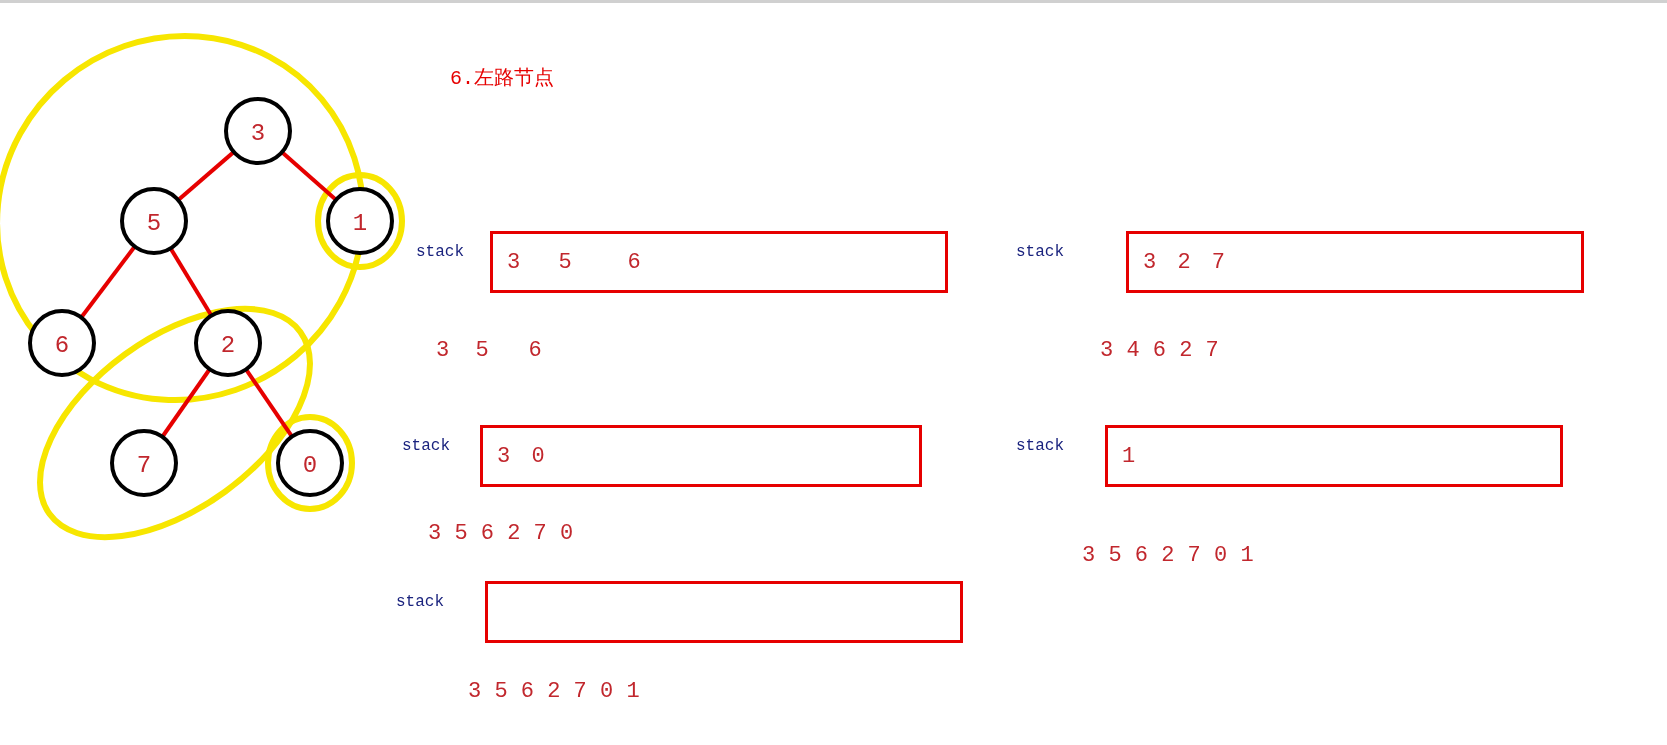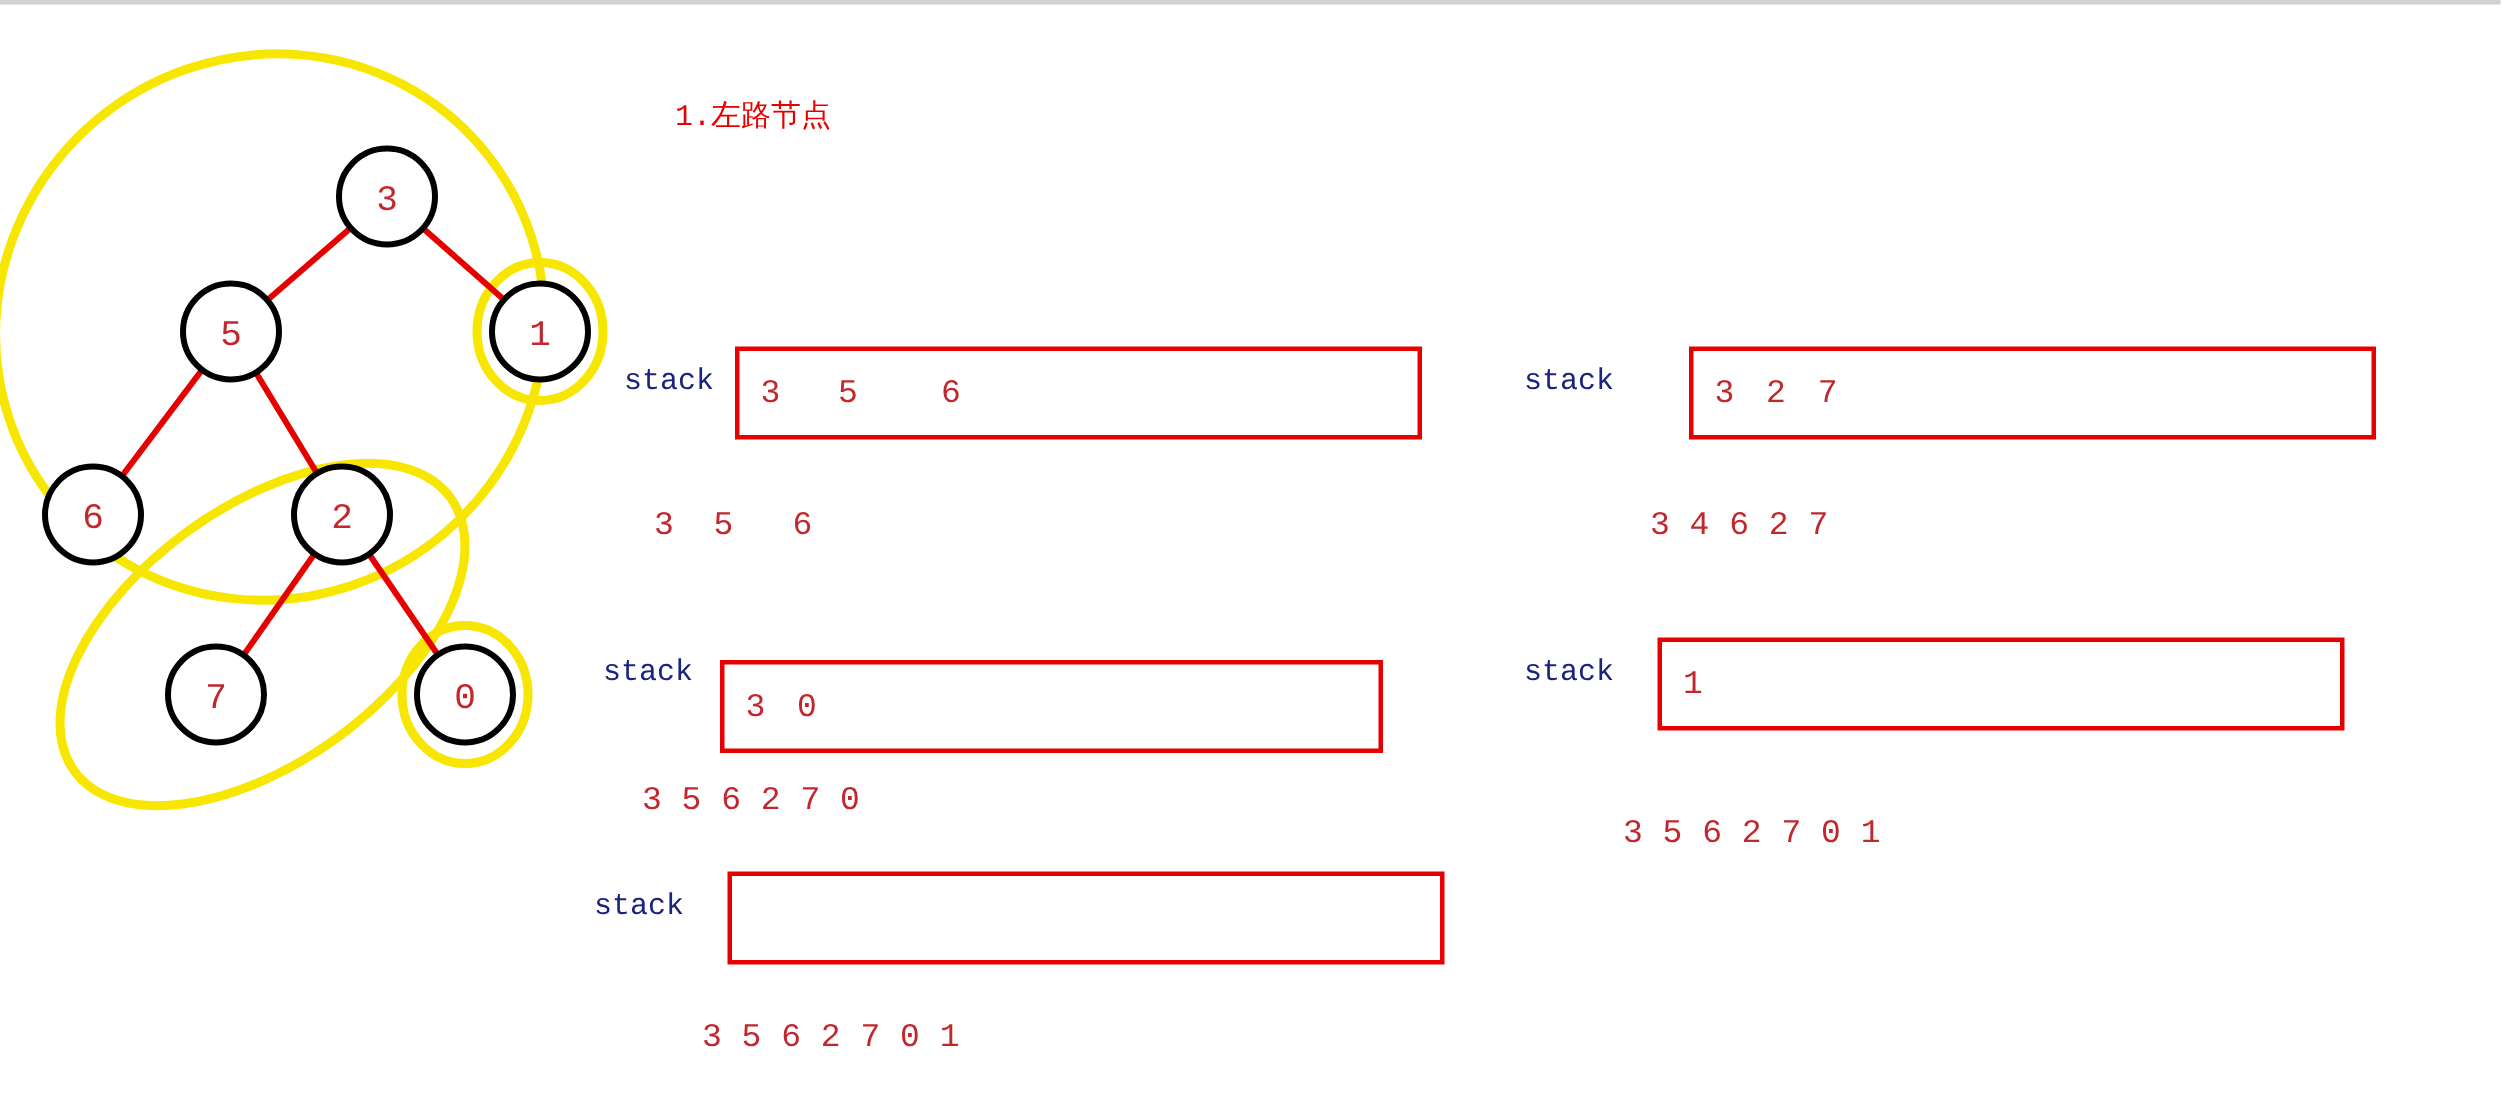--- a/index.html
+++ b/index.html
@@ -24,21 +24,21 @@
       top: 60px;
       color: #e60000;
       font-size: 20px;
       line-height: 1.6;
     }
     .stack-block {
       position: absolute;
     }
     .stack-label {
       color: #1a237e;
-      font-size: 20px;
+      font-size: 16px;
       position: absolute;
     }
     .stack-box {
       border: 3px solid #e60000;
       height: 62px;
       background: #fff;
       display: flex;
       align-items: center;
       padding-left: 14px;
       letter-spacing: 4px;
@@ -109,42 +109,42 @@
       <text x="144" y="469" text-anchor="middle" font-size="24" fill="#c1272d" font-family="Courier New">7</text>
     </g>
     <g>
       <circle cx="310" cy="460" r="32" fill="#fff" stroke="#000" stroke-width="4"></circle>
       <text x="310" y="469" text-anchor="middle" font-size="24" fill="#c1272d" font-family="Courier New">0</text>
     </g>
   </svg>
 </div>
 
 <div class="legend">
-  <div>1.左路节点</div>
+  <div>6.左路节点</div>
 </div>
 
 <div class="stack-block">
   <span class="stack-label" style="left:416px; top:240px;">stack</span>
   <div class="stack-box" style="left:490px; top:228px; width:458px;">
     <span class="stack-content">3  5   6</span>
   </div>
   <span class="output-text" style="left:436px; top:335px;">3  5   6</span>
 </div>
 
 <div class="stack-block">
   <span class="stack-label" style="left:1016px; top:240px;">stack</span>
   <div class="stack-box" style="left:1126px; top:228px; width:458px;">
     <span class="stack-content">3 2 7</span>
   </div>
   <span class="output-text" style="left:1100px; top:335px;">3 4 6 2 7</span>
 </div>
 
 <div class="stack-block">
   <span class="stack-label" style="left:402px; top:434px;">stack</span>
-  <div class="stack-box" style="left:480px; top:437px; width:442px;">
+  <div class="stack-box" style="left:480px; top:422px; width:442px;">
     <span class="stack-content">3 0</span>
   </div>
   <span class="output-text" style="left:428px; top:518px;text-align:center;">3 5 6 2 7 0</span>
 </div>
 
 <div class="stack-block">
   <span class="stack-label" style="left:1016px; top:434px;">stack</span>
   <div class="stack-box" style="left:1105px; top:422px; width:458px;">
     <span class="stack-content">1</span>
   </div>

